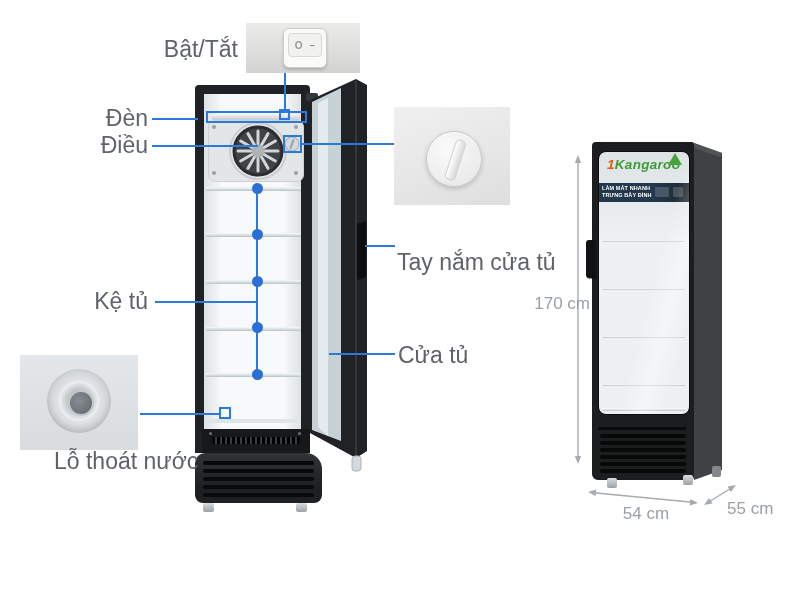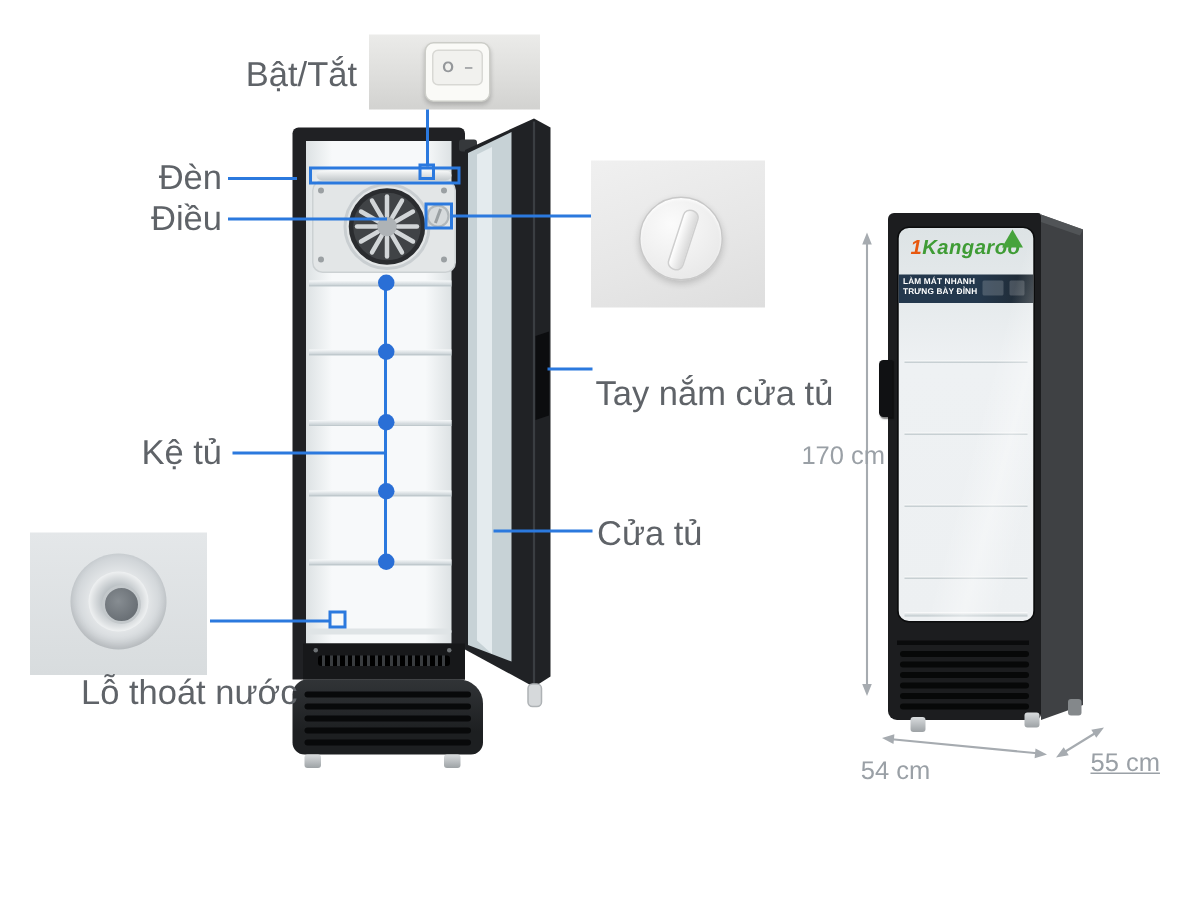--- a/index.html
+++ b/index.html
@@ -246,16 +246,16 @@
 
   <div class="lbl r" style="left:150px;top:39px;width:88px;">Bật/Tắt</div>
   <div class="lbl r" style="left:100px;top:108px;width:48px;">Đèn</div>
   <div class="lbl r" style="left:96px;top:135px;width:52px;">Điều</div>
   <div class="lbl r" style="left:90px;top:291px;width:58px;">Kệ tủ</div>
   <div class="lbl" style="left:8px;top:451px;margin-left:46px;">Lỗ thoát nước</div>
   <div class="lbl" style="left:397px;top:252px;">Tay nắm cửa tủ</div>
   <div class="lbl" style="left:398px;top:345px;">Cửa tủ</div>
 
   <div class="dim" style="left:508px;top:294px;width:82px;text-align:right;">170 cm</div>
-  <div class="dim" style="left:567px;top:504px;width:60px;text-align:center;">54 cm</div>
-  <div class="dim" style="left:727px;top:499px;text-decoration:underline;">55 cm</div>
+  <div class="dim" style="left:616px;top:504px;width:60px;text-align:center;">54 cm</div>
+  <div class="dim" style="left:727px;top:499px;">55 cm</div>
 
 </div>
 
 </body></html>

